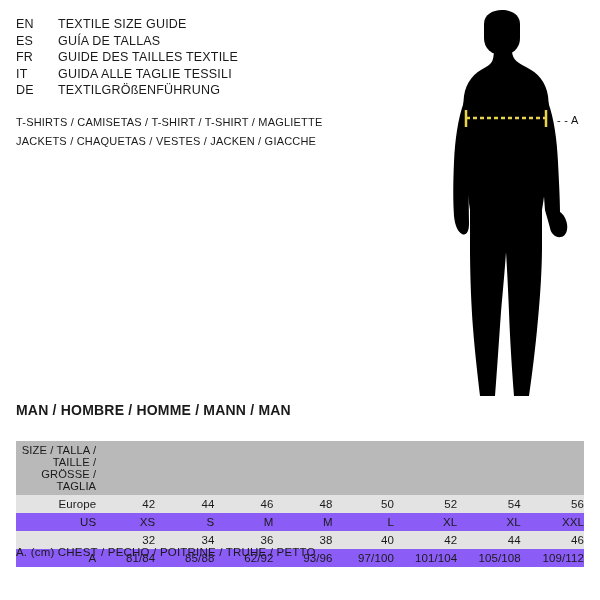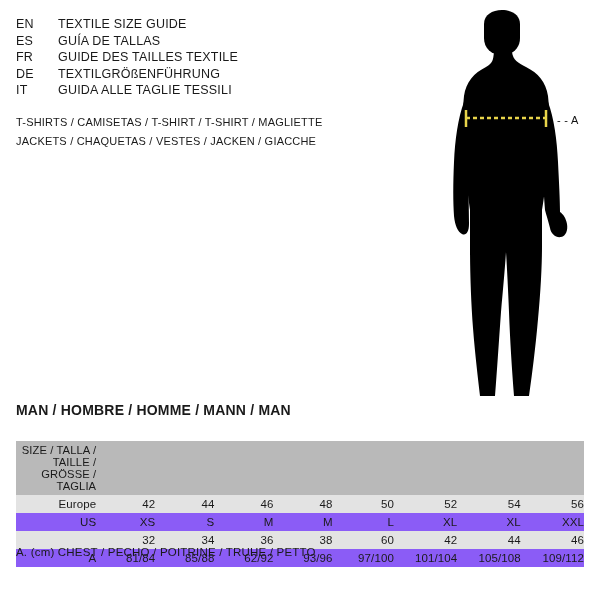--- a/index.html
+++ b/index.html
@@ -137,26 +137,26 @@
     </div>
     <div class="lang-row">
       <span class="lang-code">ES</span>
       <span class="lang-text">GUÍA DE TALLAS</span>
     </div>
     <div class="lang-row">
       <span class="lang-code">FR</span>
       <span class="lang-text">GUIDE DES TAILLES TEXTILE</span>
     </div>
     <div class="lang-row">
+      <span class="lang-code">IT</span>
+      <span class="lang-text">GUIDA ALLE TAGLIE TESSILI</span>
+    </div>
+    <div class="lang-row">
       <span class="lang-code">DE</span>
       <span class="lang-text">TEXTILGRÖßENFÜHRUNG</span>
-    </div>
-    <div class="lang-row">
-      <span class="lang-code">IT</span>
-      <span class="lang-text">GUIDA ALLE TAGLIE TESSILI</span>
     </div>
   </div>
 
   <div class="types">
     <div class="type-line">T-SHIRTS / CAMISETAS / T-SHIRT / T-SHIRT / MAGLIETTE</div>
     <div class="type-line">JACKETS / CHAQUETAS / VESTES / JACKEN / GIACCHE</div>
   </div>
 
   <div class="figure-wrap">
     <svg class="figure-svg" width="175" height="400" viewBox="0 0 175 400">
@@ -235,21 +235,21 @@
         <td class="col-v">XL</td>
         <td class="col-v">XL</td>
         <td class="col-v">XXL</td>
       </tr>
       <tr class="row-light">
         <td class="col-label"></td>
         <td class="col-v">32</td>
         <td class="col-v">34</td>
         <td class="col-v">36</td>
         <td class="col-v">38</td>
-        <td class="col-v">60</td>
+        <td class="col-v">40</td>
         <td class="col-v">42</td>
         <td class="col-v">44</td>
         <td class="col-v">46</td>
       </tr>
       <tr class="row-dark">
         <td class="col-label">A</td>
         <td class="col-v">81/84</td>
         <td class="col-v">85/88</td>
         <td class="col-v">62/92</td>
         <td class="col-v">93/96</td>

